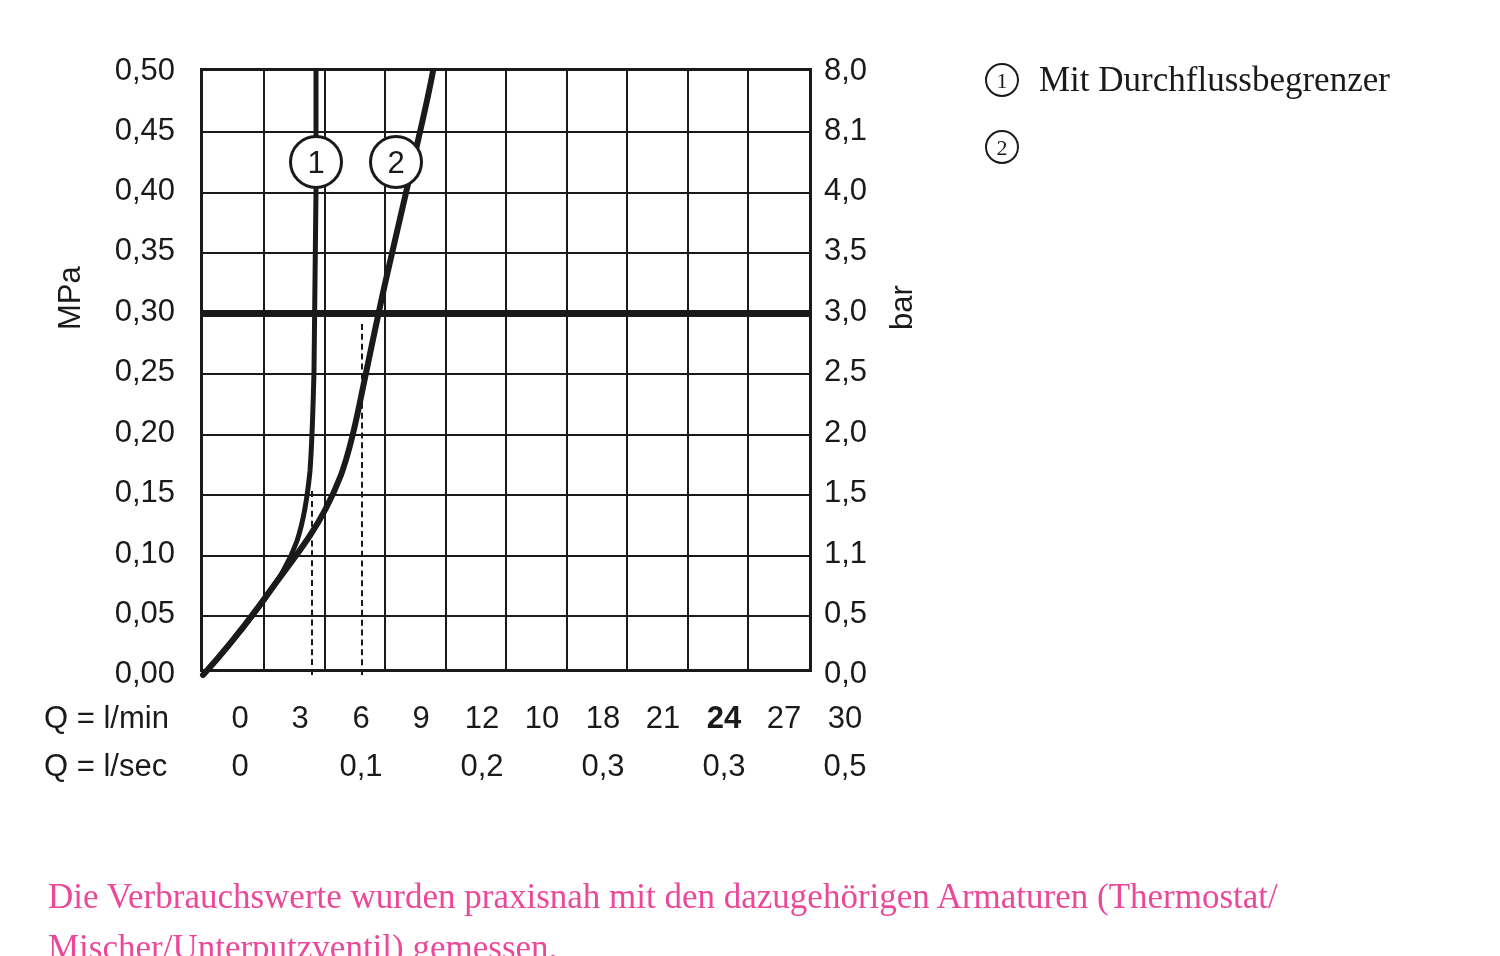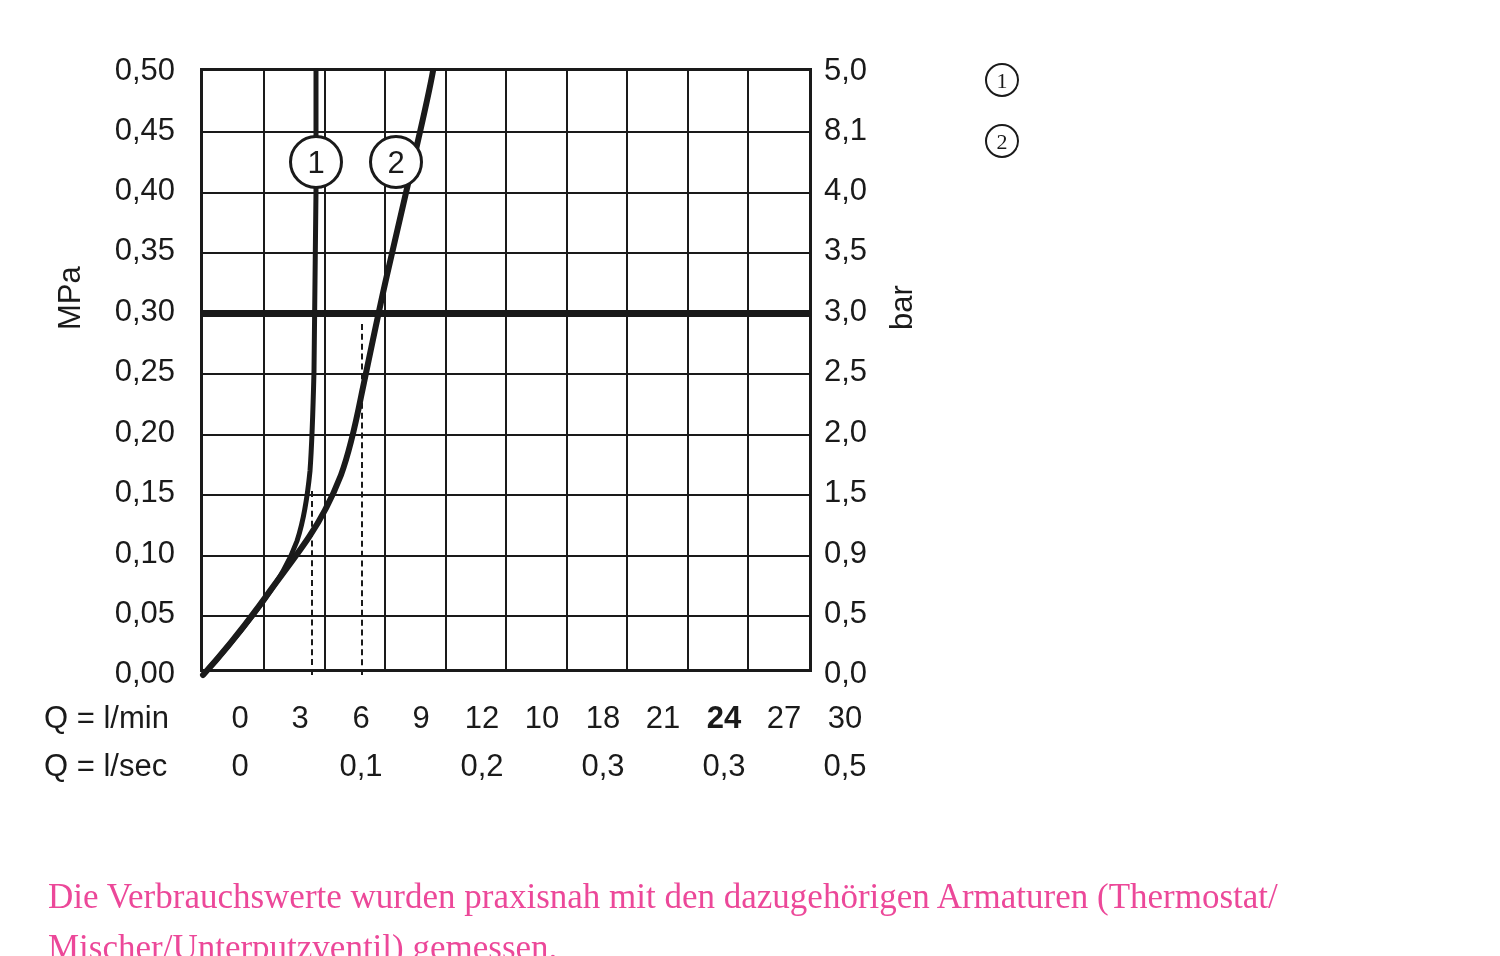--- a/index.html
+++ b/index.html
@@ -210,29 +210,29 @@
     <div class="ylab-left" style="left:55px; top:172px;">0,40</div>
     <div class="ylab-left" style="left:55px; top:232px;">0,35</div>
     <div class="ylab-left" style="left:55px; top:293px;">0,30</div>
     <div class="ylab-left" style="left:55px; top:353px;">0,25</div>
     <div class="ylab-left" style="left:55px; top:414px;">0,20</div>
     <div class="ylab-left" style="left:55px; top:474px;">0,15</div>
     <div class="ylab-left" style="left:55px; top:535px;">0,10</div>
     <div class="ylab-left" style="left:55px; top:595px;">0,05</div>
     <div class="ylab-left" style="left:55px; top:655px;">0,00</div>
 
-    <div class="ylab-right" style="left:824px; top:52px;">5,0</div>
+    <div class="ylab-right" style="left:824px; top:52px;">8,0</div>
     <div class="ylab-right" style="left:824px; top:112px;">8,1</div>
     <div class="ylab-right" style="left:824px; top:172px;">4,0</div>
     <div class="ylab-right" style="left:824px; top:232px;">3,5</div>
     <div class="ylab-right" style="left:824px; top:293px;">3,0</div>
     <div class="ylab-right" style="left:824px; top:353px;">2,5</div>
     <div class="ylab-right" style="left:824px; top:414px;">2,0</div>
     <div class="ylab-right" style="left:824px; top:474px;">1,5</div>
-    <div class="ylab-right" style="left:824px; top:535px;">0,9</div>
+    <div class="ylab-right" style="left:824px; top:535px;">1,1</div>
     <div class="ylab-right" style="left:824px; top:595px;">0,5</div>
     <div class="ylab-right" style="left:824px; top:655px;">0,0</div>
 
     <div id="plot">
       <div id="plot-inner">
 
         <div class="vline" style="left:60px;"></div>
         <div class="vline" style="left:121px;"></div>
         <div class="vline" style="left:181px;"></div>
         <div class="vline" style="left:242px;"></div>
@@ -296,20 +296,21 @@
       <span class="xtick" style="left:519px;">0,3</span>
       <span class="xtick" style="left:640px;">0,3</span>
       <span class="xtick" style="left:761px;">0,5</span>
     </div>
 
   </div>
 
   <div id="legend">
     <div class="legend-item">
       <div class="legend-num">1</div>
+      <div class="legend-text">Mit Durchflussbegrenzer</div>
     </div>
     <div class="legend-item">
       <div class="legend-num">2</div>
     </div>
   </div>
 
   <div id="footnote">Die Verbrauchswerte wurden praxisnah mit den dazugehörigen Armaturen (Thermostat/ Mischer/Unterputzventil) gemessen.</div>
 
 </div>
 

